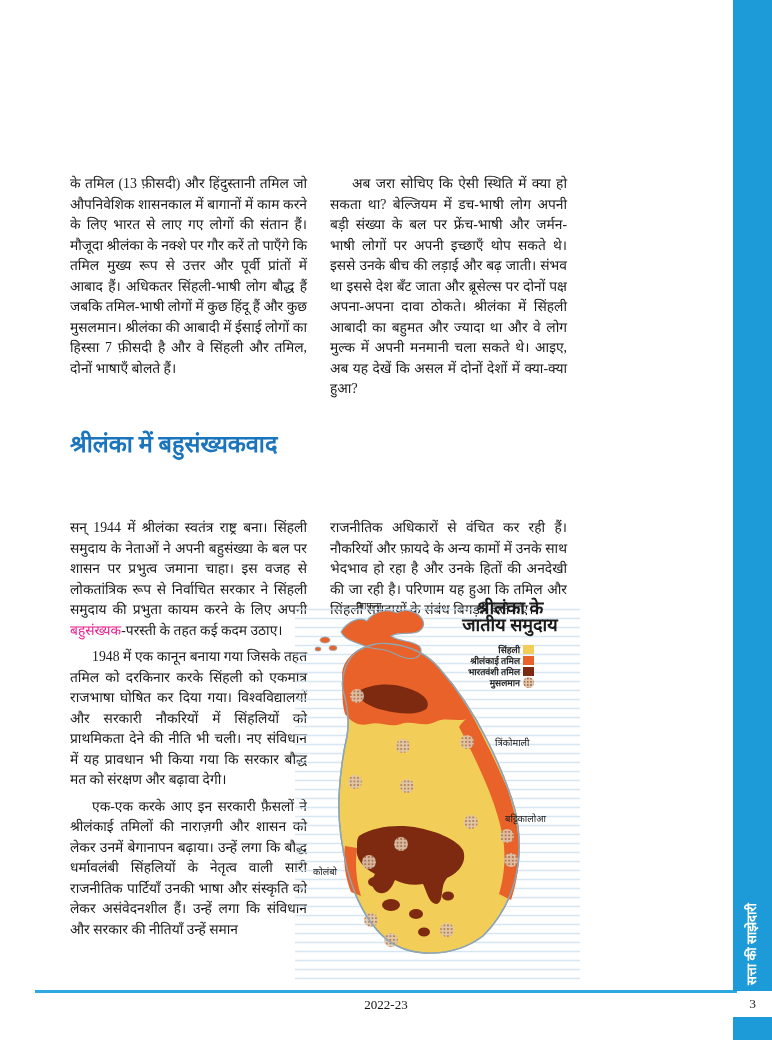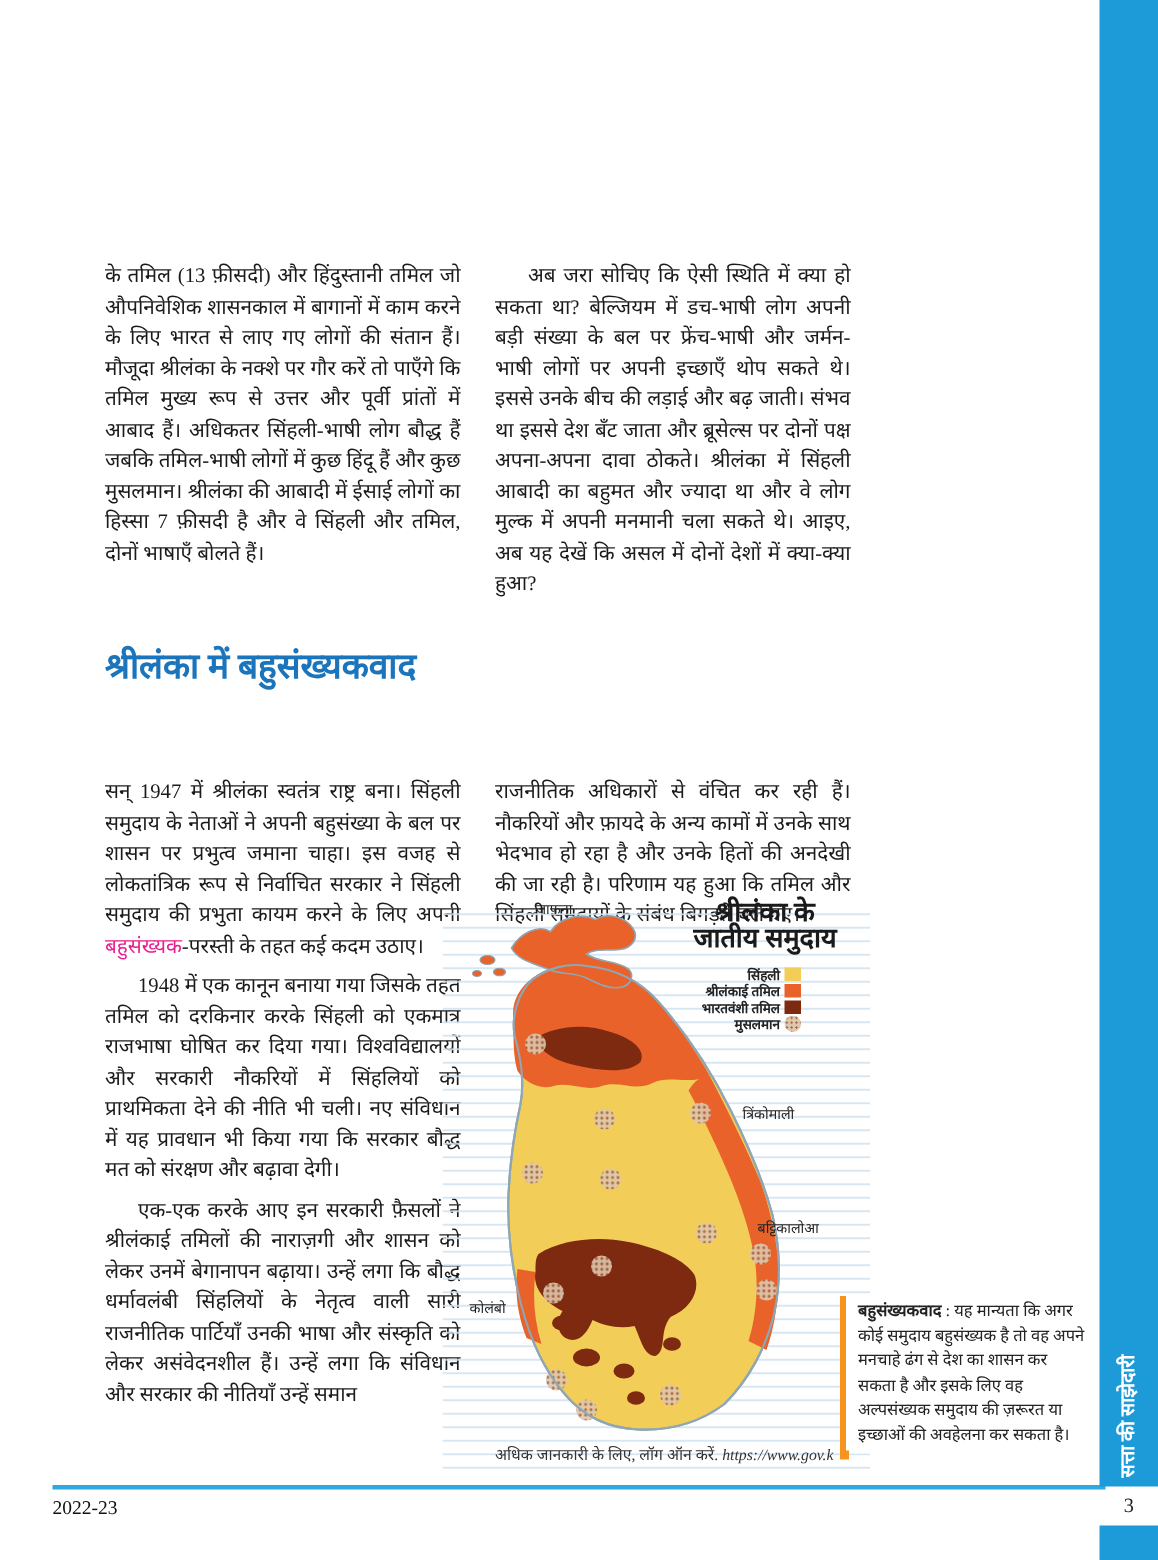--- a/index.html
+++ b/index.html
@@ -23,21 +23,21 @@
         background-image:radial-gradient(#A5683F 28%, rgba(0,0,0,0) 32%);background-size:3.2px 3.2px;}
   .map-caption{position:absolute;left:330px;top:962px;width:400px;font-size:10.5px;color:#333;}
   .map-caption .url{font-style:italic;}
   .orange-sq{display:inline-block;width:6px;height:6px;background:#F7941D;margin-left:4px;}
   .callout{position:absolute;left:555px;top:765px;width:195px;height:130px;}
   .defbox{position:absolute;left:560px;top:864px;width:152px;background:#fff;
           border-left:4px solid #F7941D;padding:2px 0 4px 8px;
           font-size:11px;line-height:16.5px;color:#222;text-align:left;}
   .defbox b{font-weight:bold;}
   .footer-line{position:absolute;left:35px;top:990px;width:702px;height:2.5px;background:#2EA9E0;}
-  .footer-year{position:absolute;left:35px;top:997px;width:702px;text-align:left;
+  .footer-year{position:absolute;left:35px;top:997px;width:702px;text-align:center;
                font-size:13px;color:#111;}
   .strip-top{position:absolute;left:733px;top:0;width:39px;height:991px;background:#1D9BD8;}
   .strip-bottom{position:absolute;left:733px;top:1017px;width:39px;height:23px;background:#1D9BD8;}
   .page-num{position:absolute;left:733px;top:996px;width:39px;text-align:center;
             font-size:13.5px;color:#222;}
   .v-text{position:absolute;left:742px;top:985px;width:160px;transform:rotate(-90deg);
           transform-origin:0 0;color:#ffffff;font-size:13px;font-weight:bold;white-space:nowrap;}
   .map-wrap{position:absolute;left:295px;top:596px;width:285px;height:394px;text-align:center;}
 </style>
 </head>
@@ -48,21 +48,21 @@
   <div class="col" style="left:70px;top:126px;">
     <p>के तमिल (13 फ़ीसदी) और हिंदुस्तानी तमिल जो औपनिवेशिक शासनकाल में बागानों में काम करने के लिए भारत से लाए गए लोगों की संतान हैं। मौजूदा श्रीलंका के नक्शे पर गौर करें तो पाएँगे कि तमिल मुख्य रूप से उत्तर और पूर्वी प्रांतों में आबाद हैं। अधिकतर सिंहली-भाषी लोग बौद्ध हैं जबकि तमिल-भाषी लोगों में कुछ हिंदू हैं और कुछ मुसलमान। श्रीलंका की आबादी में ईसाई लोगों का हिस्सा 7 फ़ीसदी है और वे सिंहली और तमिल, दोनों भाषाएँ बोलते हैं।</p>
   </div>
   <div class="col" style="left:330px;top:126px;">
     <p class="indent">अब जरा सोचिए कि ऐसी स्थिति में क्या हो सकता था? बेल्जियम में डच-भाषी लोग अपनी बड़ी संख्या के बल पर फ्रेंच-भाषी और जर्मन-भाषी लोगों पर अपनी इच्छाएँ थोप सकते थे। इससे उनके बीच की लड़ाई और बढ़ जाती। संभव था इससे देश बँट जाता और ब्रूसेल्स पर दोनों पक्ष अपना-अपना दावा ठोकते। श्रीलंका में सिंहली आबादी का बहुमत और ज्यादा था और वे लोग मुल्क में अपनी मनमानी चला सकते थे। आइए, अब यह देखें कि असल में दोनों देशों में क्या-क्या हुआ?</p>
   </div>
 
   <div class="heading">श्रीलंका में बहुसंख्यकवाद</div>
 
   <div class="col" style="left:70px;top:470px;">
-    <p><span>सन् 1947 में श्रीलंका स्वतंत्र राष्ट्र बना। सिंहली समुदाय के नेताओं ने अपनी बहुसंख्या के बल पर शासन पर प्रभुत्व जमाना चाहा। इस वजह से लोकतांत्रिक रूप से निर्वाचित सरकार ने सिंहली समुदाय की प्रभुता कायम करने के लिए अपनी </span><span class="highlight">बहुसंख्यक</span><span>-परस्ती के तहत कई कदम उठाए।</span></p>
+    <p><span>सन् 1944 में श्रीलंका स्वतंत्र राष्ट्र बना। सिंहली समुदाय के नेताओं ने अपनी बहुसंख्या के बल पर शासन पर प्रभुत्व जमाना चाहा। इस वजह से लोकतांत्रिक रूप से निर्वाचित सरकार ने सिंहली समुदाय की प्रभुता कायम करने के लिए अपनी </span><span class="highlight">बहुसंख्यक</span><span>-परस्ती के तहत कई कदम उठाए।</span></p>
     <p class="indent">1948 में एक कानून बनाया गया जिसके तहत तमिल को दरकिनार करके सिंहली को एकमात्र राजभाषा घोषित कर दिया गया। विश्वविद्यालयों और सरकारी नौकरियों में सिंहलियों को प्राथमिकता देने की नीति भी चली। नए संविधान में यह प्रावधान भी किया गया कि सरकार बौद्ध मत को संरक्षण और बढ़ावा देगी।</p>
     <p class="indent">एक-एक करके आए इन सरकारी फ़ैसलों ने श्रीलंकाई तमिलों की नाराज़गी और शासन को लेकर उनमें बेगानापन बढ़ाया। उन्हें लगा कि बौद्ध धर्मावलंबी सिंहलियों के नेतृत्व वाली सारी राजनीतिक पार्टियाँ उनकी भाषा और संस्कृति को लेकर असंवेदनशील हैं। उन्हें लगा कि संविधान और सरकार की नीतियाँ उन्हें समान</p>
   </div>
 
   <div class="col" style="left:330px;top:470px;">
     <p>राजनीतिक अधिकारों से वंचित कर रही हैं। नौकरियों और फ़ायदे के अन्य कामों में उनके साथ भेदभाव हो रहा है और उनके हितों की अनदेखी की जा रही है। परिणाम यह हुआ कि तमिल और सिंहली समुदायों के संबंध बिगड़ते चले गए।</p>
   </div>
 
   <div class="map-wrap">
     <svg width="285" height="394" viewBox="0 0 285 394">
@@ -156,28 +156,21 @@
       <span class="legend-label">भारतवंशी तमिल</span>
       <span class="sw sw-2"></span>
     </div>
     <div class="legend-row">
       <span class="legend-label">मुसलमान</span>
       <span class="sw sw-3"></span>
     </div>
   </div>
 
 
-  <div class="defbox">
-    <b>बहुसंख्यकवाद</b><span> : यह मान्यता कि अगर कोई समुदाय बहुसंख्यक है तो वह अपने मनचाहे ढंग से देश का शासन कर सकता है और इसके लिए वह अल्पसंख्यक समुदाय की ज़रूरत या इच्छाओं की अवहेलना कर सकता है।</span>
-  </div>
 
-  <div class="map-caption">
-    <span>अधिक जानकारी के लिए, लॉग ऑन करें.</span>
-    <span class="url">https://www.gov.k</span><span class="orange-sq"></span>
-  </div>
 
   <div class="footer-line"></div>
   <div class="footer-year">2022-23</div>
 
   <div class="strip-top"></div>
   <div class="strip-bottom"></div>
   <div class="v-text">सत्ता की साझेदारी</div>
   <div class="page-num">3</div>
 
 </div>

